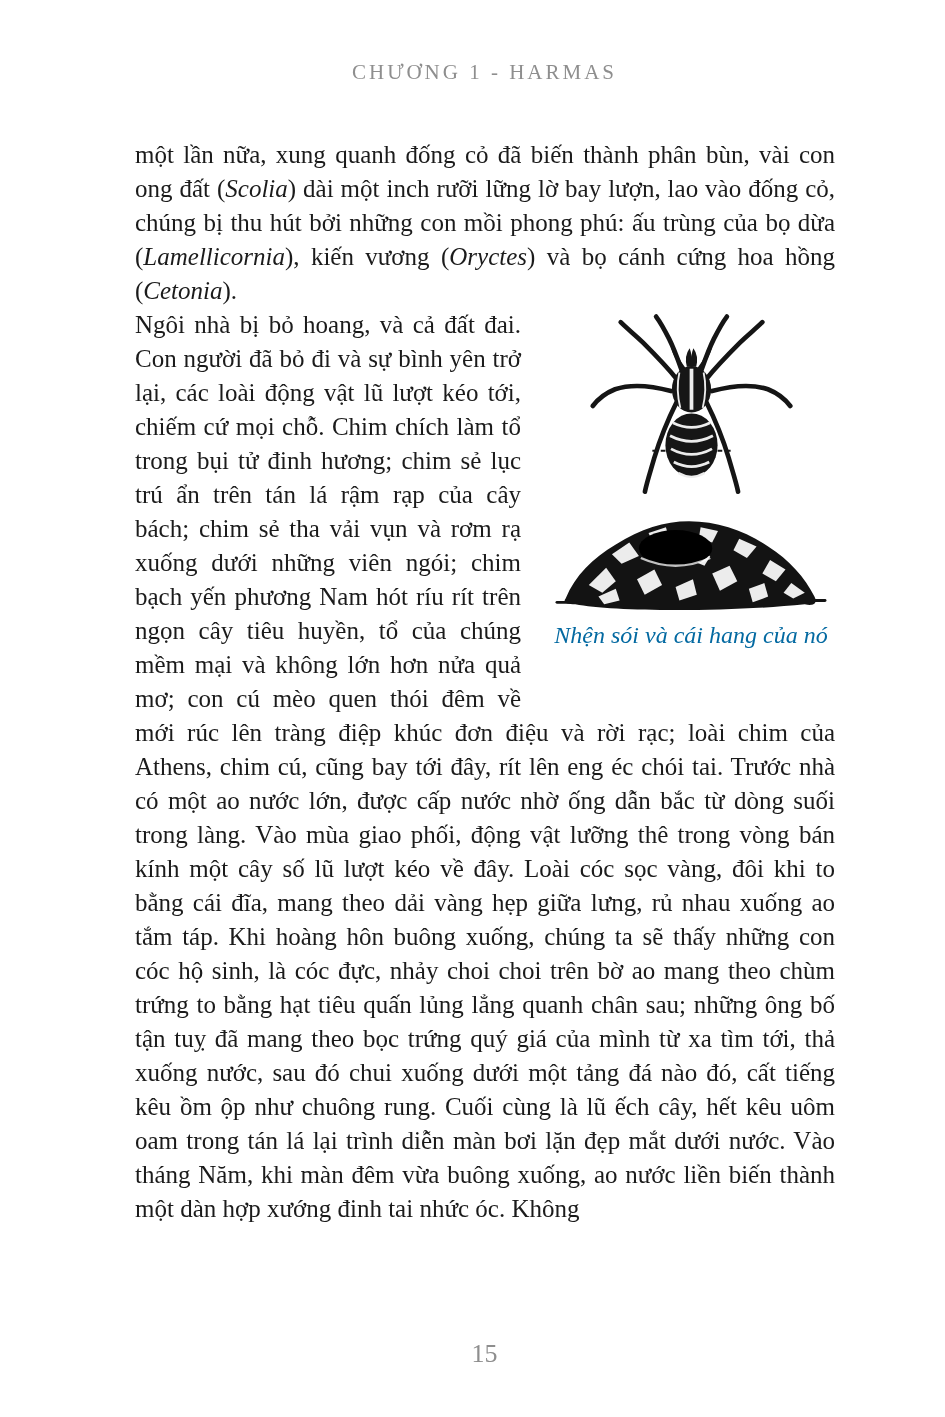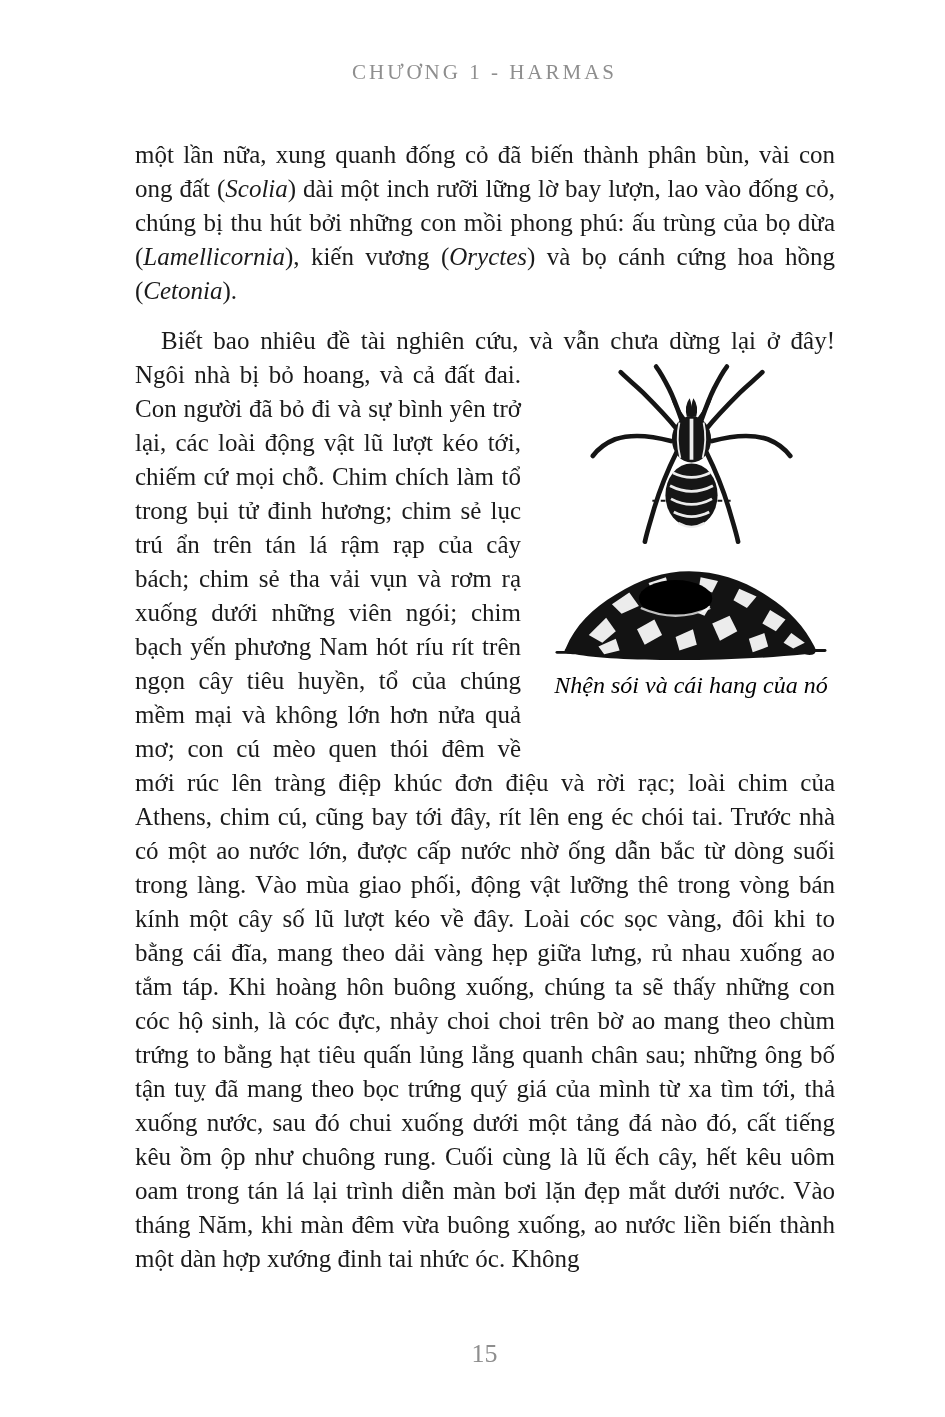--- a/index.html
+++ b/index.html
@@ -45,41 +45,40 @@
   }
   .illustration { display:block; margin:0 auto; }
   .burrow { margin-top:4px; }
   figcaption {
     font-style:italic;
     font-size:24px;
     line-height:30px;
     margin-top:8px;
     text-align:center;
     white-space:nowrap;
-    color:#000000;
+    color:#0369a1;
   }
   .page-number {
     position:absolute; bottom:48px; left:0; right:0;
     text-align:center;
     font-size:26px;
     color:#8e8e8e;
   }
 </style>
 </head>
 <body>
 
 <div class="page">
 
   <div class="running-header">CHƯƠNG 1 - HARMAS</div>
 
   <div class="content">
 
     <p class="para"><span>một lần nữa, xung quanh đống cỏ đã biến thành phân bùn, vài con ong đất (</span><span class="italic">Scolia</span><span>) dài một inch rưỡi lững lờ bay lượn, lao vào đống cỏ, chúng bị thu hút bởi những con mồi phong phú: ấu trùng của bọ dừa (</span><span class="italic">Lamellicornia</span><span>), kiến vương (</span><span class="italic">Oryctes</span><span>) và bọ cánh cứng hoa hồng (</span><span class="italic">Cetonia</span><span>).</span></p>
 
-    <p class="para-first-line">Biết bao nhiêu đề tài nghiên cứu, và vẫn chưa dừng lại ở đây!</p>
 
     <div class="para">
       <figure class="spider-figure">
 
         <svg class="illustration" width="205" height="188" viewBox="0 0 220 200" aria-hidden="true">
           <g stroke="#151515" stroke-width="5" fill="none" stroke-linecap="round">
             <path d="M101,66 C96,52 92,40 86,28 C82,20 78,12 72,4"></path>
             <path d="M119,66 C124,52 128,40 134,28 C138,20 142,12 148,4"></path>
             <path d="M95,72 C82,56 70,44 58,32 C50,24 42,18 34,10"></path>
             <path d="M125,72 C138,56 150,44 162,32 C170,24 178,18 186,10"></path>

